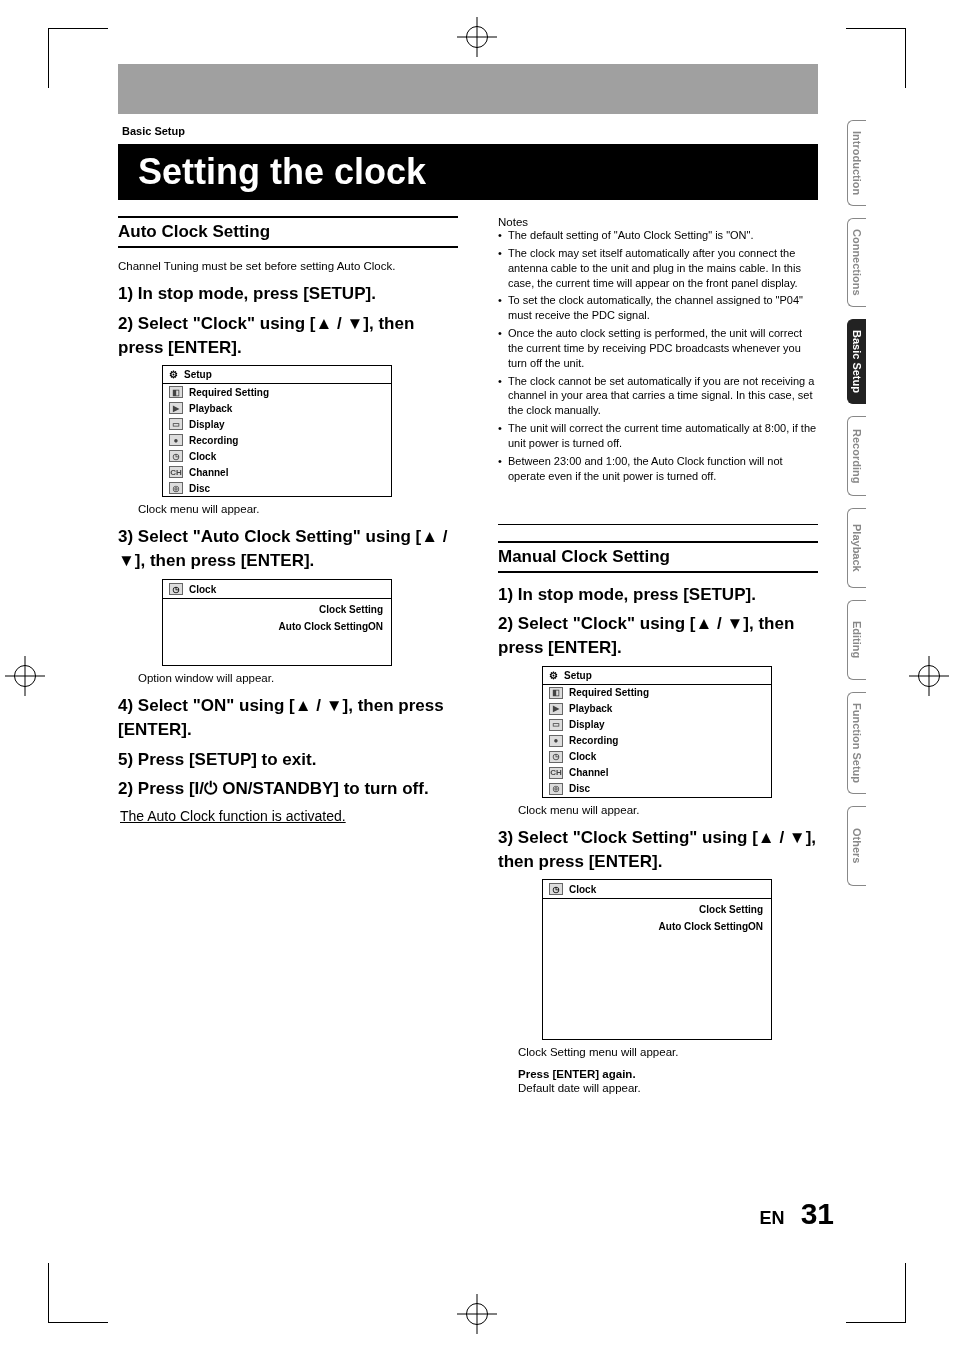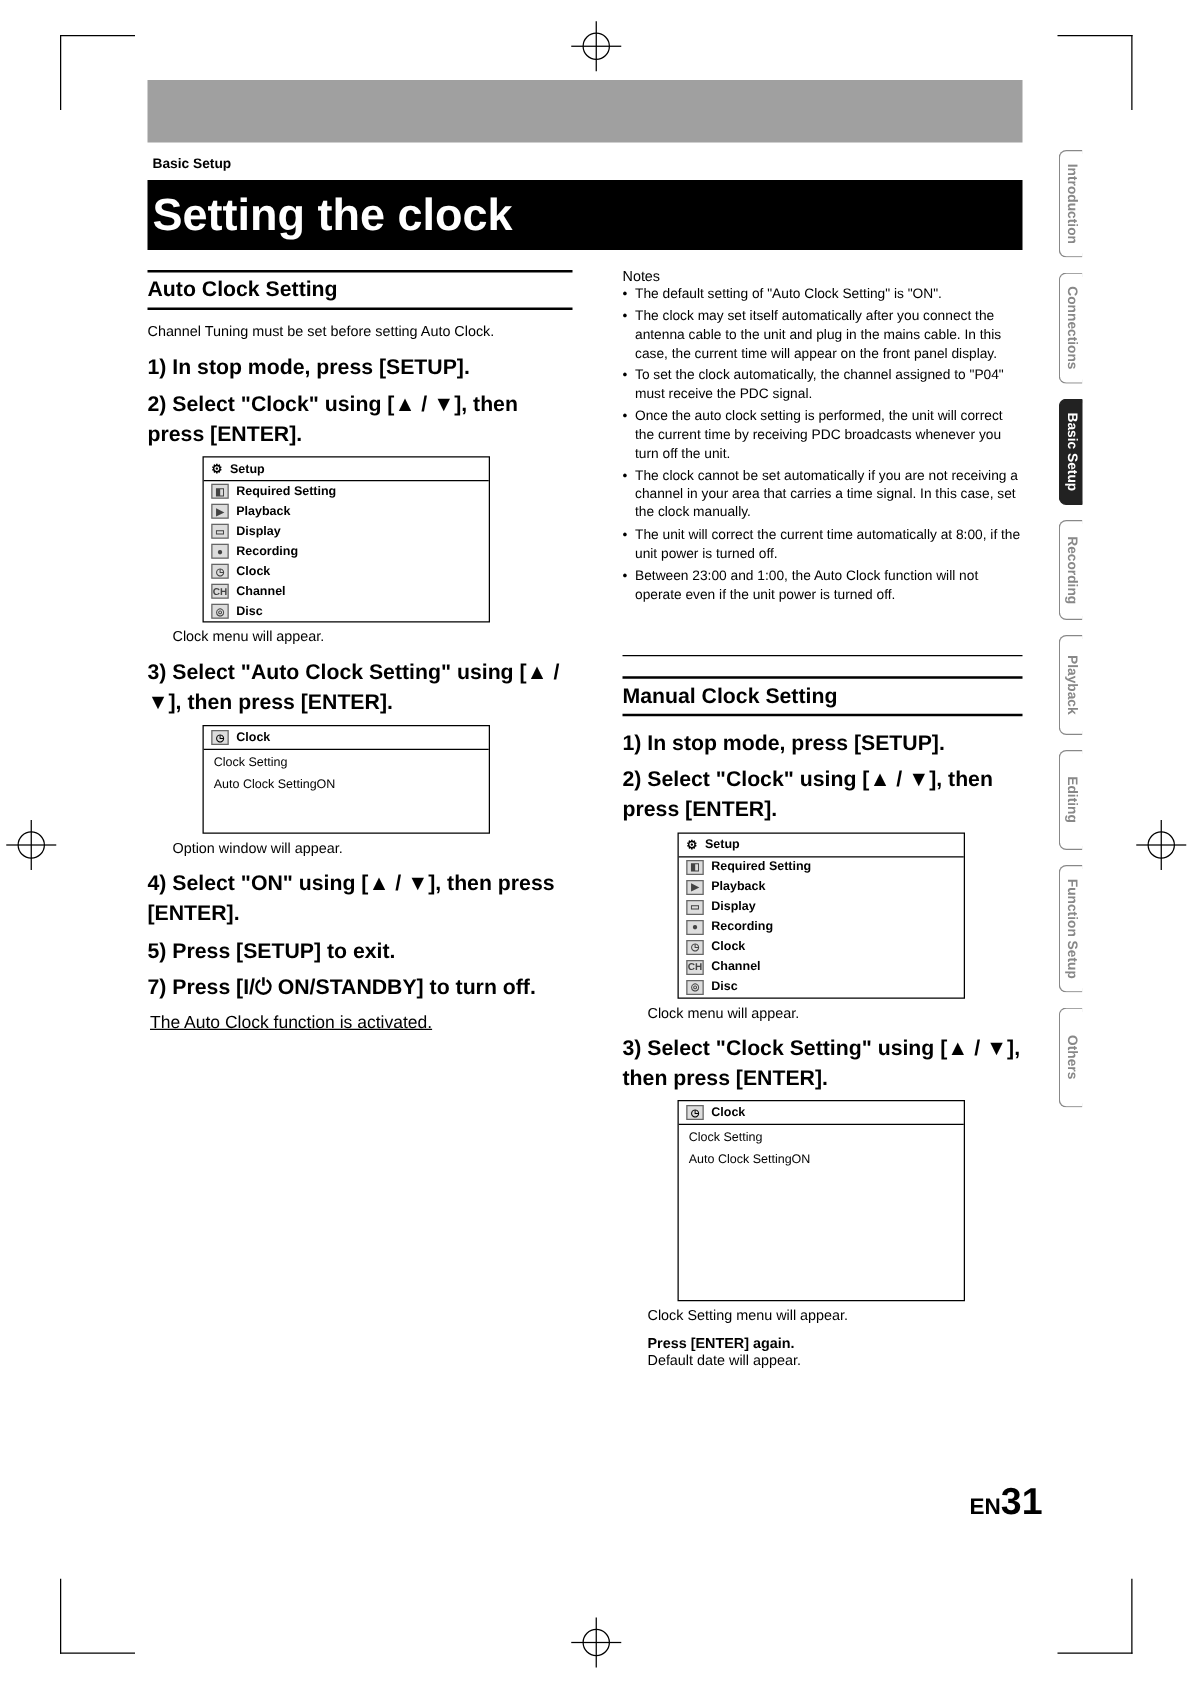--- a/index.html
+++ b/index.html
@@ -29,21 +29,21 @@
     .page-title-bar {
       position: absolute;
       top: 144px;
       left: 118px;
       width: 700px;
       height: 56px;
       background: #000;
       color: #fff;
       font-size: 36px;
       font-weight: bold;
-      padding-left: 4px;
+      padding-left: 20px;
       line-height: 56px;
       font-family: Arial, Helvetica, sans-serif;
     }
     .content {
       position: absolute;
       top: 216px;
       left: 118px;
       width: 700px;
       display: flex;
       gap: 40px;
@@ -108,23 +108,23 @@
       padding: 3px 6px;
       font-size: 10px;
       font-weight: bold;
       display: flex;
       align-items: center;
       gap: 6px;
     }
     .clock-row {
       padding: 3px 8px;
       font-size: 10px;
-      font-weight: normal;
-      display: flex;
-      justify-content: flex-start;
+      font-weight: bold;
+      display: flex;
+      justify-content: flex-end;
     }
     .clock-box .body { padding: 2px 0 2px 0; }
     .clock-box.tall .body { min-height: 140px; }
     .caption { font-size: 11.5px; margin-left: 20px; margin-bottom: 10px; }
     .notes-title { font-size: 11.5px; font-weight: normal; margin-bottom: 0; }
     .notes-list { list-style: none; padding: 0; }
     .notes-list li {
       font-size: 11px;
       line-height: 1.35;
       padding-left: 10px;
@@ -157,26 +157,27 @@
       text-align: center;
       min-height: 80px;
     }
     .side-tab.active {
       background: #222;
       color: #fff;
       border-color: #222;
     }
     .footer {
       position: absolute;
-      bottom: 132px;
+      bottom: 120px;
       right: 120px;
       font-size: 18px;
       font-weight: bold;
       display: flex;
       align-items: baseline;
+      gap: 16px;
     }
     .footer .lang { font-size: 18px; }
     .footer .pg { font-size: 30px; }
     .crop-mark {
       position: absolute;
       width: 60px;
       height: 60px;
     }
     .crop-tl { top: 28px; left: 48px; border-top: 1px solid #000; border-left: 1px solid #000; }
     .crop-tr { top: 28px; right: 48px; border-top: 1px solid #000; border-right: 1px solid #000; }
@@ -285,21 +286,21 @@
           <span>ON</span>
         </div>
       </div>
     </div>
     <div class="caption">Option window will appear.</div>
 
     <div class="step step-bold">
       <span>4) Select "ON" using [</span><span class="arrow">▲ / ▼</span><span>], then press [ENTER].</span>
     </div>
     <div class="step step-bold">5) Press [SETUP] to exit.</div>
-    <div class="step step-bold">7) Press [I/⏻ ON/STANDBY] to turn off.</div>
+    <div class="step step-bold">2) Press [I/⏻ ON/STANDBY] to turn off.</div>
     <div class="step-indent">The Auto Clock function is activated.</div>
   </div>
 
   <div class="col col-right">
     <div class="notes-title">Notes</div>
     <ul class="notes-list">
       <li>The default setting of "Auto Clock Setting" is "ON".</li>
       <li>The clock may set itself automatically after you connect the antenna cable to the unit and plug in the mains cable. In this case, the current time will appear on the front panel display.</li>
       <li>To set the clock automatically, the channel assigned to "P04" must receive the PDC signal.</li>
       <li>Once the auto clock setting is performed, the unit will correct the current time by receiving PDC broadcasts whenever you turn off the unit.</li>

